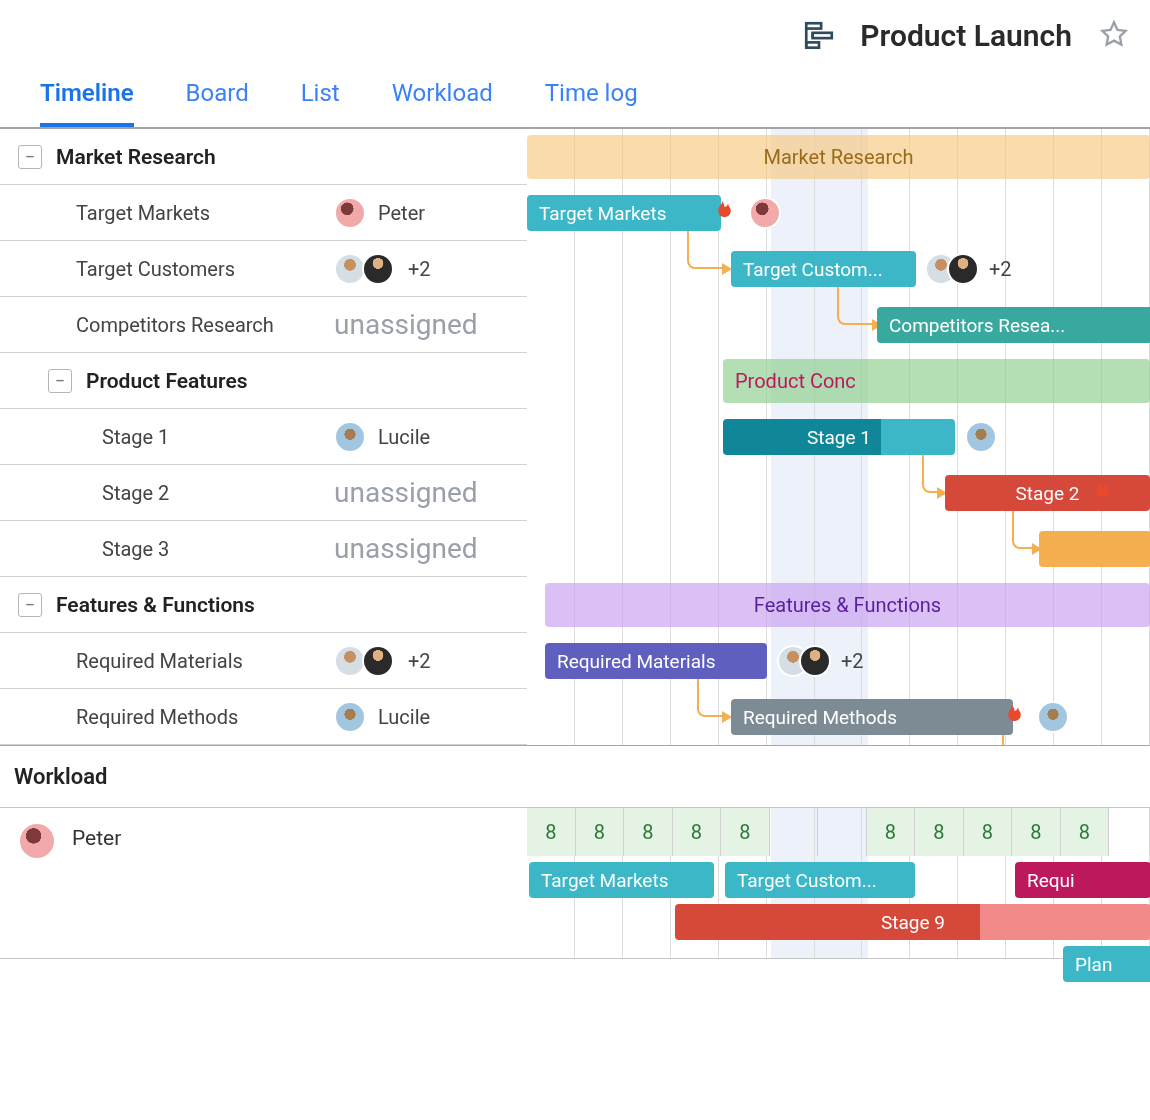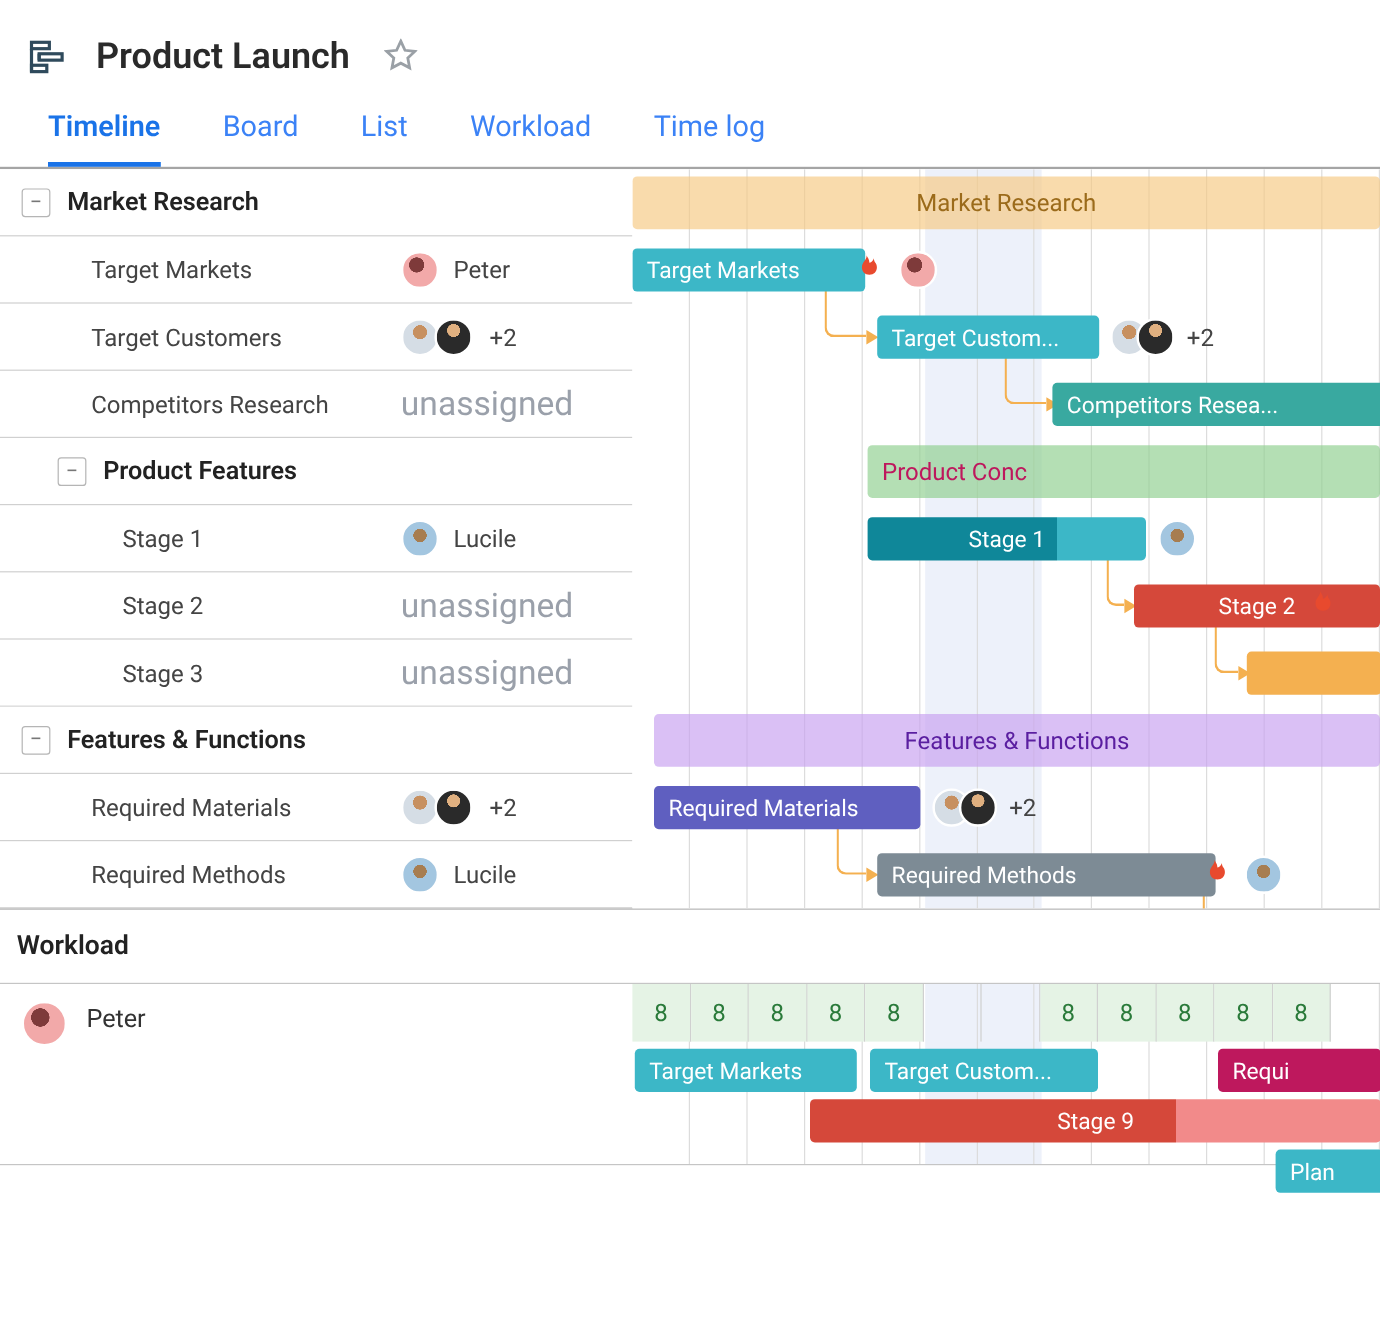--- a/index.html
+++ b/index.html
@@ -8,21 +8,22 @@
     background: #fff;
     color: #333;
     width: 1150px;
     height: 1120px;
     overflow: hidden;
   }
   
   .header {
     display: flex;
     align-items: center;
-    padding: 30px 22px 8px;
+    padding: 18px 22px 8px;
+    justify-content: flex-end;
   }
   .project-icon {
     width: 34px; height: 34px;
     margin-right: 24px;
   }
   .project-title {
     font-size: 30px;
     font-weight: 600;
     color: #2a2a2a;
     margin-right: 28px;

